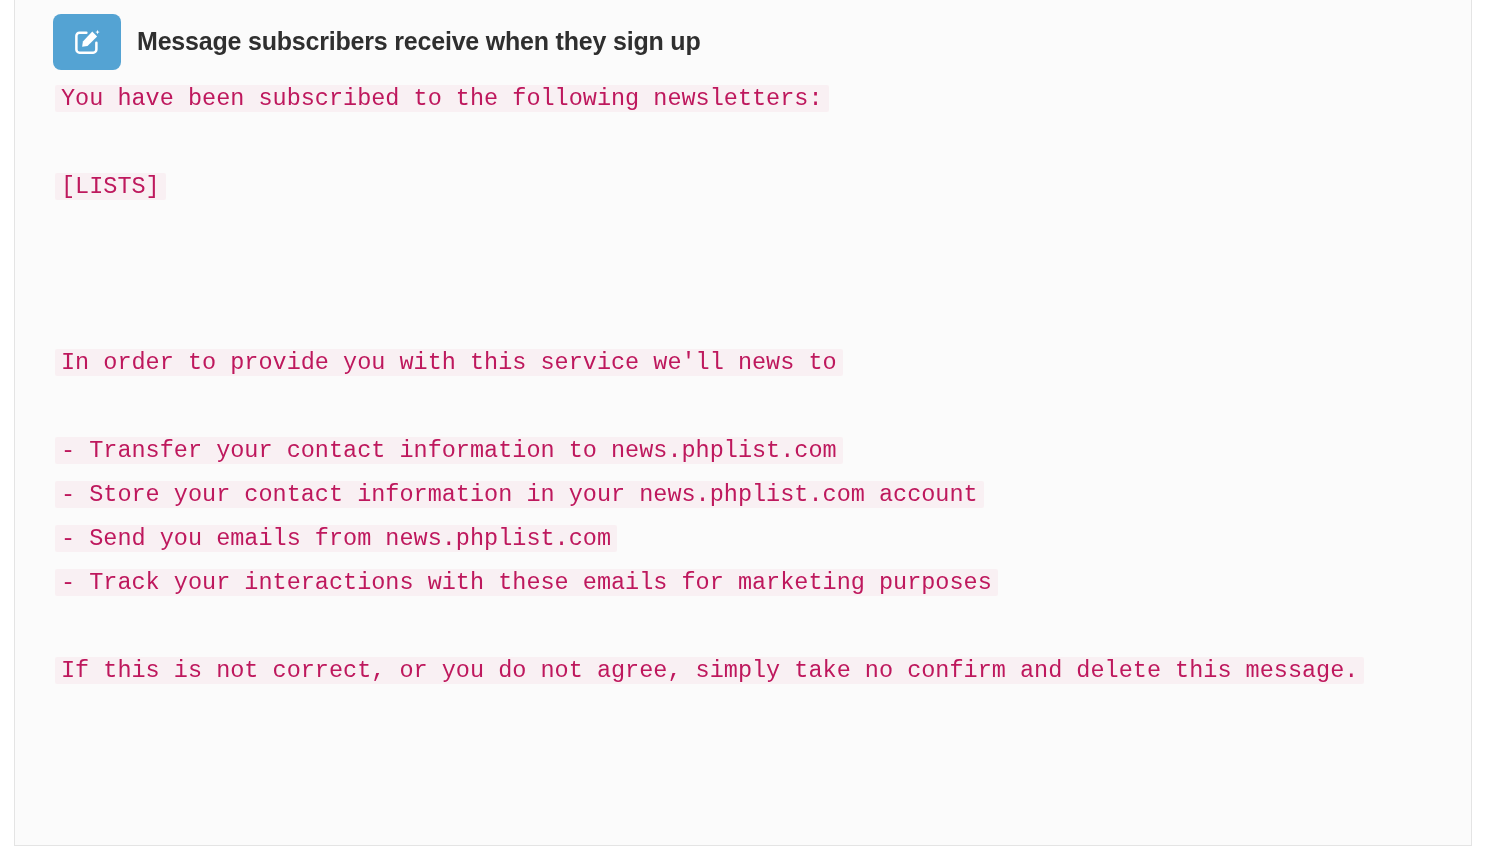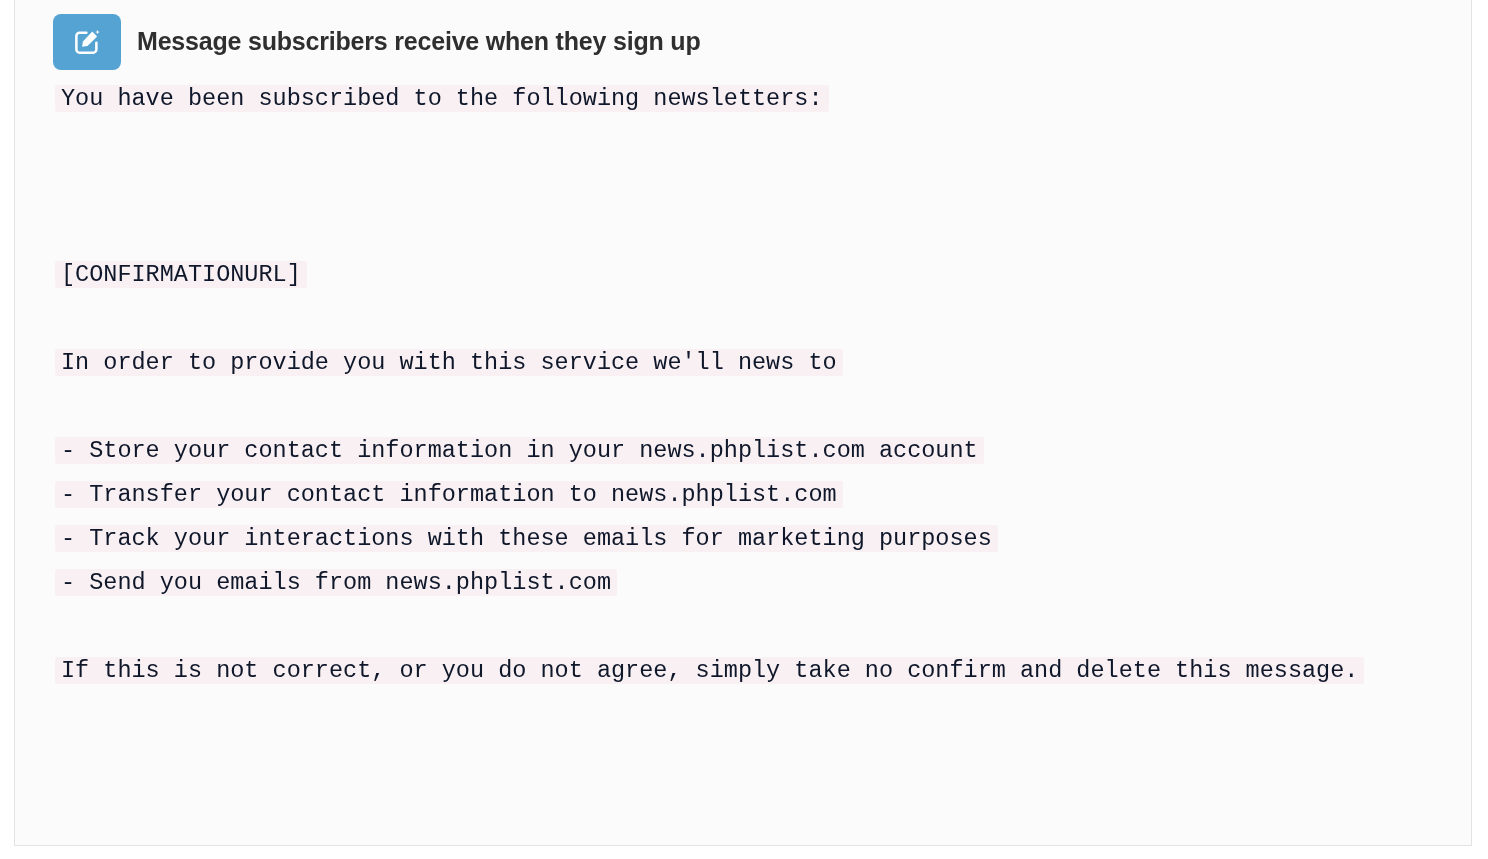--- a/index.html
+++ b/index.html
@@ -71,21 +71,21 @@
     letter-spacing: -0.2px;
     white-space: nowrap;
   }
 
   
   .message-body {
     padding: 16px 40px 0 40px;
     font-family: "Liberation Mono", "DejaVu Sans Mono", monospace;
     font-size: 23.5px;
     line-height: 44px;
-    color: #0f172a;
+    color: #be185d;
   }
 
   
   .msg-line {
     display: inline;
     background: #f9f0f3;
     box-decoration-break: clone;
     -webkit-box-decoration-break: clone;
     padding: 0 6px;
     border-radius: 2px;
@@ -115,28 +115,28 @@
           <path d="M20.4 2.2l.5 1.3 1.3.5-1.3.5-.5 1.3-.5-1.3-1.3-.5 1.3-.5z" fill="#ffffff" stroke="none"></path>
         </svg>
       </div>
       <div class="panel-title">Message subscribers receive when they sign up</div>
     </div>
 
     <div class="message-body">
 
     <div class="msg-para"><span class="msg-line">You have been subscribed to the following newsletters:</span></div>
         <div class="msg-blank">&nbsp;</div>
+        <div class="msg-para"><span class="msg-line">[LISTS]</span></div>
         <div class="msg-blank">&nbsp;</div>
         <div class="msg-blank">&nbsp;</div>
-        <div class="msg-para"><span class="msg-line">[CONFIRMATIONURL]</span></div>
         <div class="msg-blank">&nbsp;</div>
         <div class="msg-para"><span class="msg-line">In order to provide you with this service we'll news to</span></div>
         <div class="msg-blank">&nbsp;</div>
+        <div class="msg-para"><span class="msg-line">- Transfer your contact information to news.phplist.com</span></div>
         <div class="msg-para"><span class="msg-line">- Store your contact information in your news.phplist.com account</span></div>
-        <div class="msg-para"><span class="msg-line">- Transfer your contact information to news.phplist.com</span></div>
+        <div class="msg-para"><span class="msg-line">- Send you emails from news.phplist.com</span></div>
         <div class="msg-para"><span class="msg-line">- Track your interactions with these emails for marketing purposes</span></div>
-        <div class="msg-para"><span class="msg-line">- Send you emails from news.phplist.com</span></div>
         <div class="msg-blank">&nbsp;</div>
         <div class="msg-para"><span class="msg-line">If this is not correct, or you do not agree, simply take no confirm and delete this message.</span></div>
       </div>
 
   </div>
 </div>
 
 </body></html>

